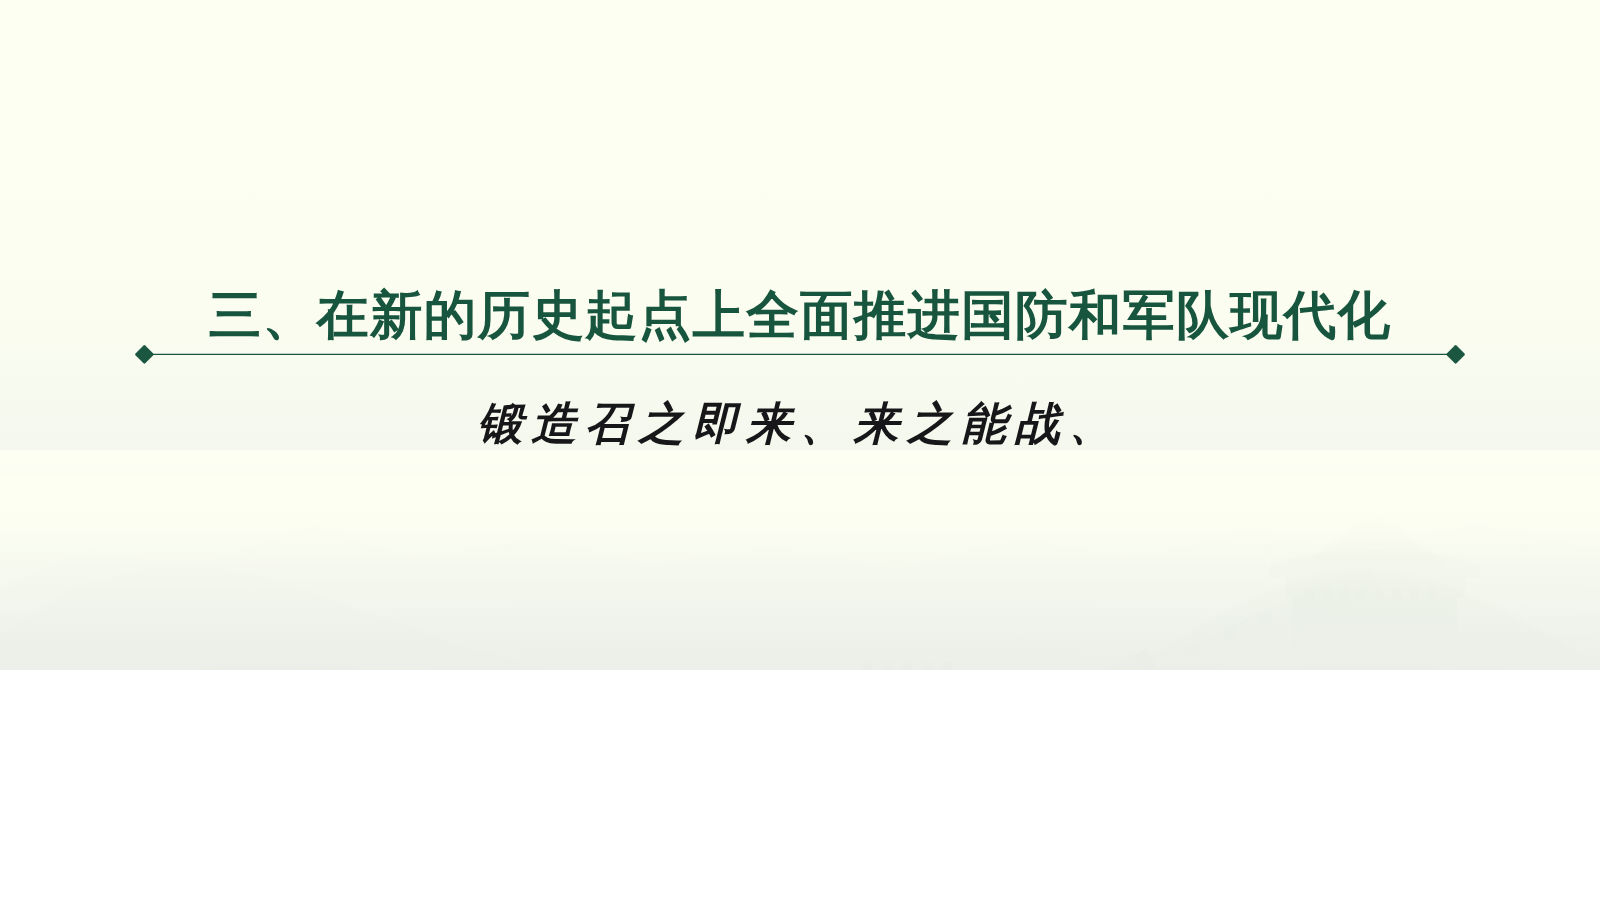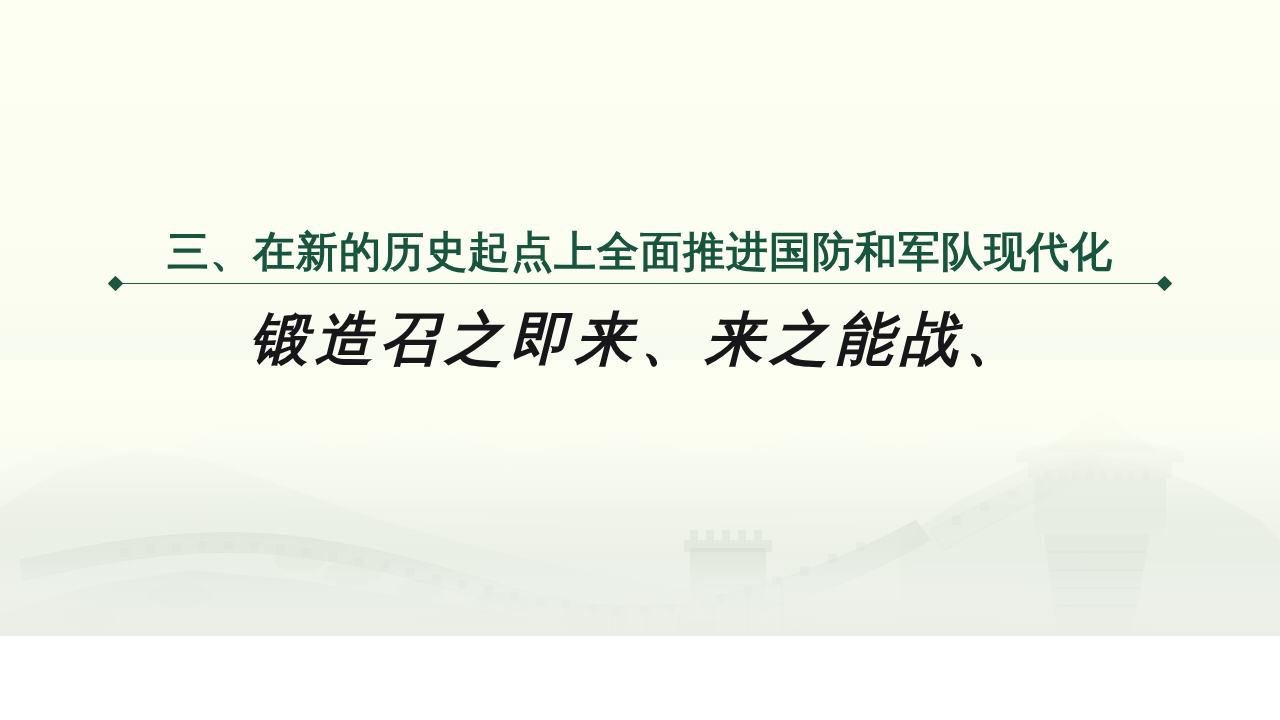--- a/index.html
+++ b/index.html
@@ -4,21 +4,21 @@
 <title>slide</title>
 <style>
   html, body {
     margin: 0;
     padding: 0;
     background: #ffffff;
   }
   #slide {
     position: relative;
     width: 1280px;
-    height: 636px;
+    height: 536px;
     overflow: hidden;
     background: #fdfff3;
     font-family: "Liberation Sans", "DejaVu Sans", sans-serif;
   }
 
   
   .bg-base {
     position: absolute;
     inset: 0;
     background:
@@ -116,21 +116,21 @@
 
   .subtitle {
     position: absolute;
     top: 307px;
     left: 0;
     width: 1280px;
     text-align: center;
     color: #17171a;
     font-family: "DejaVu Serif", "Liberation Serif", serif;
     font-weight: 700;
-    font-size: 58px;
+    font-size: 36px;
     line-height: 64px;
     letter-spacing: 7px;
     font-style: italic;
   }
   .subtitle .ln { display: block; }
 </style>
 </head>
 <body>
 
 <div id="slide">

